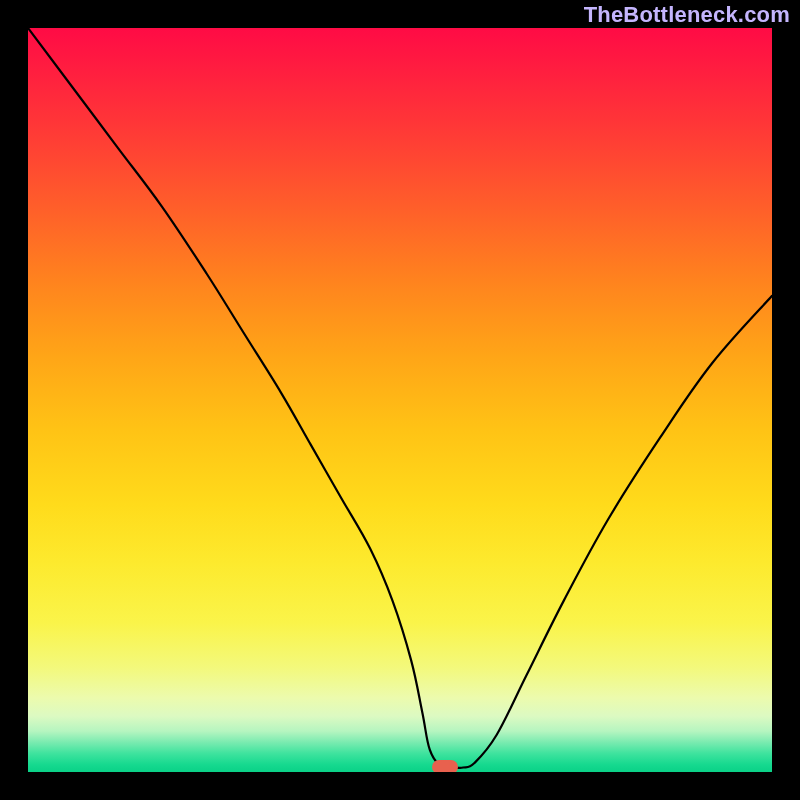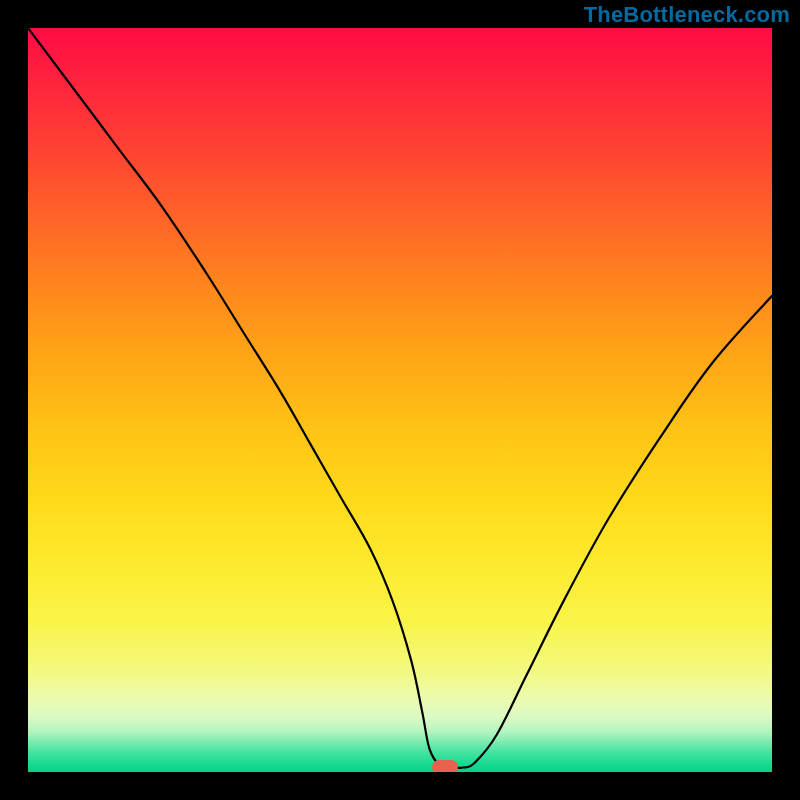--- a/index.html
+++ b/index.html
@@ -14,21 +14,21 @@
   .frame {
     position: relative;
     width: 800px;
     height: 800px;
     background: #000;
   }
   .watermark {
     position: absolute;
     top: 2px;
     right: 10px;
-    color: #0369a1;
+    color: #c4b5fd;
     font-size: 22px;
     font-weight: 600;
     letter-spacing: 0.2px;
     z-index: 5;
     user-select: none;
   }
   .plot-area {
     position: absolute;
     left: 28px;
     top: 28px;

